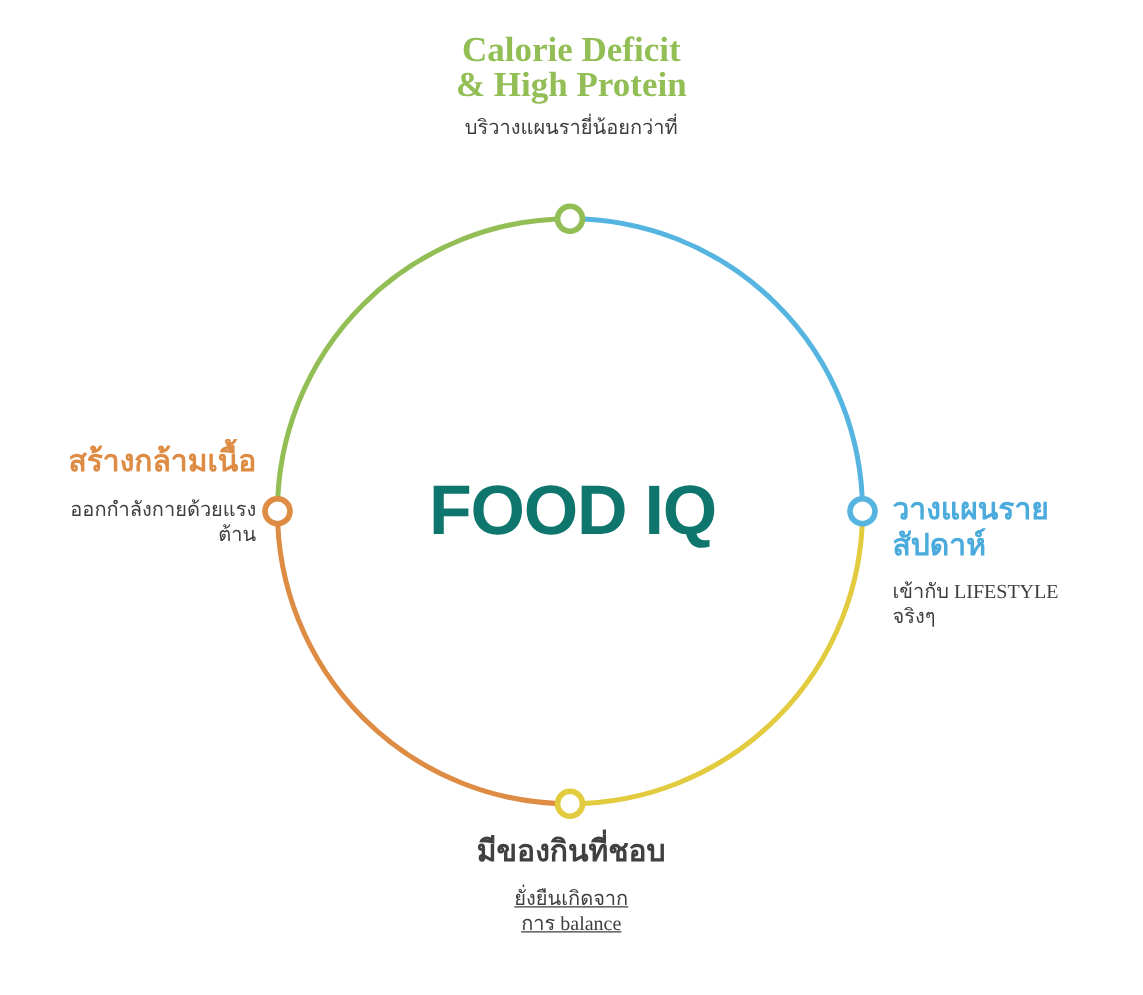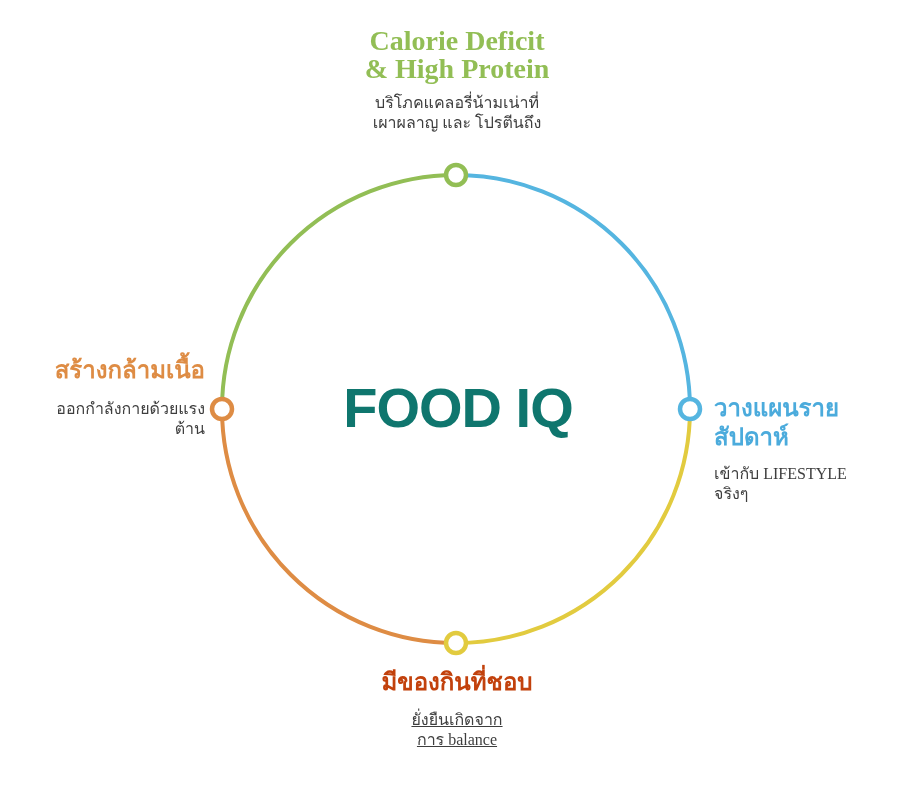--- a/index.html
+++ b/index.html
@@ -73,38 +73,37 @@
   </svg>
 
   <div class="center-label">FOOD IQ</div>
 
   <div class="node node-top">
     <div class="node-title serif" style="color: rgb(146, 190, 85);">
       <div>Calorie Deficit</div>
       <div>&amp; High Protein</div>
     </div>
     <div class="node-subtitle">
-      <div>บริโภคแคลอรี่น้ามเน่าที่</div>
-      <div>เผาผลาญ และ โปรตีนถึง</div>
+      <div>บริวางแผนรายี่น้อยกว่าที่</div>
     </div>
   </div>
 
   <div class="node node-right">
     <div class="node-title" style="color: rgb(75, 171, 220); margin-top: 43px;">
       <div>วางแผนราย</div>
       <div>สัปดาห์</div>
     </div>
     <div class="node-subtitle">
       <div>เข้ากับ LIFESTYLE</div>
       <div>จริงๆ</div>
     </div>
   </div>
 
   <div class="node node-bottom">
-    <div class="node-title" style="color: #c2410c;">
+    <div class="node-title" style="color: #404040;">
       <div>มีของกินที่ชอบ</div>
     </div>
     <div class="node-subtitle">
       <div>ยั่งยืนเกิดจาก</div>
       <div>การ balance</div>
     </div>
   </div>
 
   <div class="node node-left">
     <div class="node-title" style="color: rgb(222, 140, 68);">

